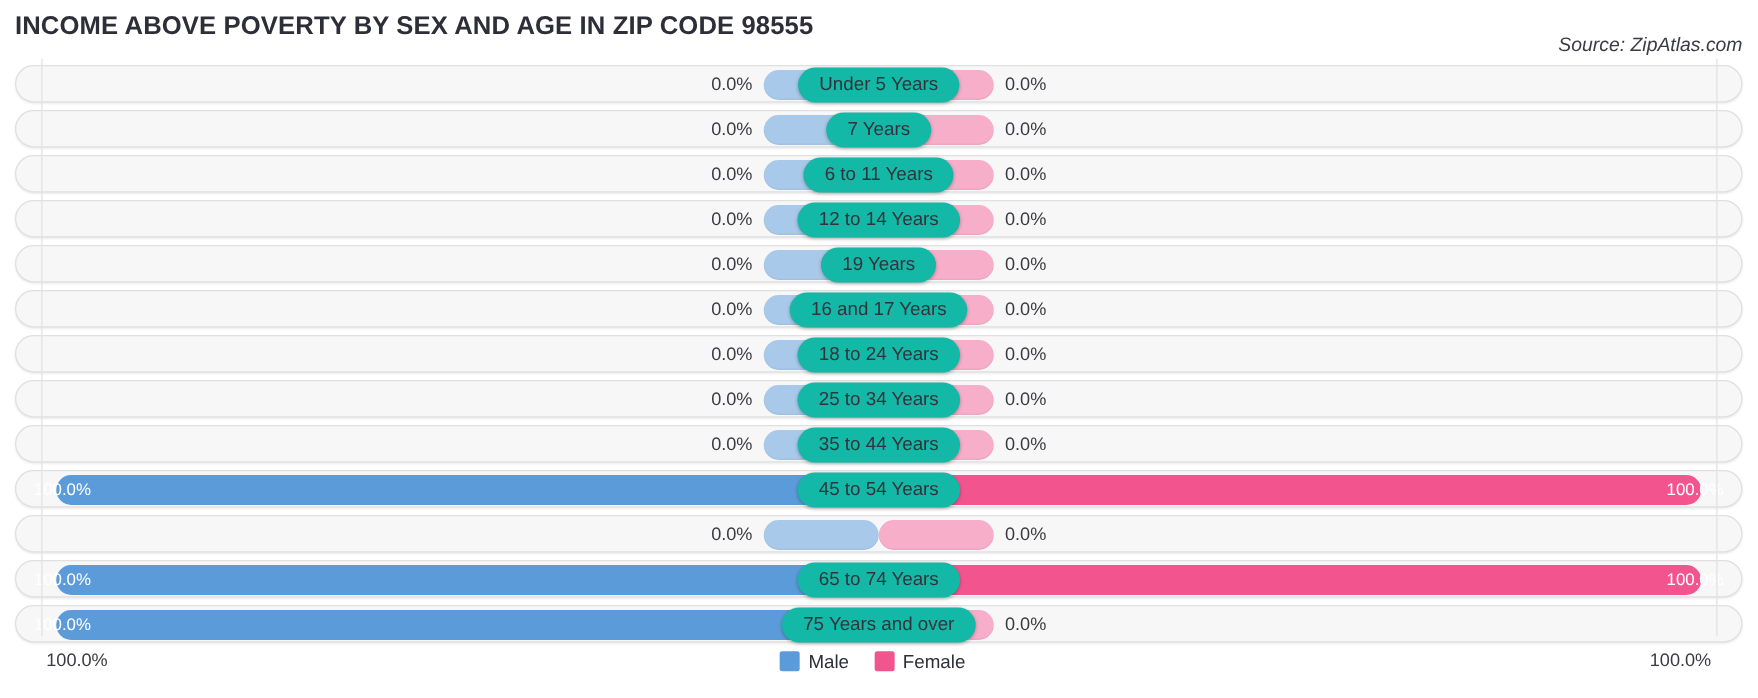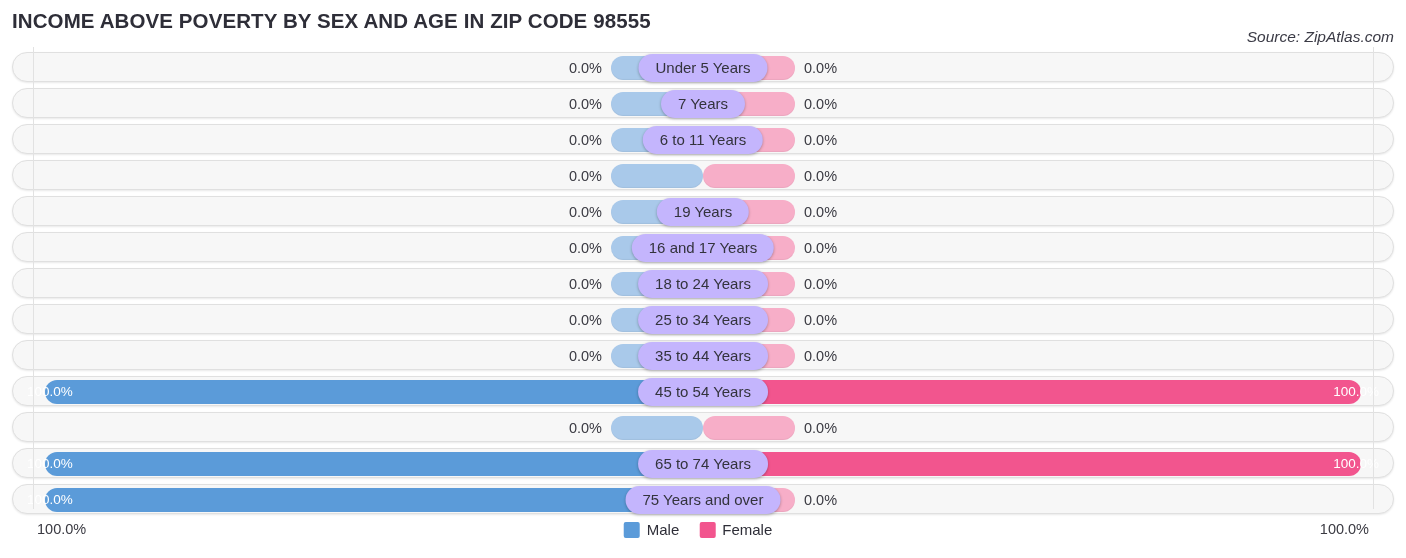--- a/index.html
+++ b/index.html
@@ -132,21 +132,21 @@
 
   
   .cat-pill {
     position: absolute;
     left: 50%;
     top: 1px;
     transform: translateX(-50%);
     height: 28px;
     line-height: 28px;
     padding: 0 17px;
-    background: #c4b5fd;
+    background: #14b8a6;
     border-radius: 14px;
     font-size: 15px;
     color: #33333c;
     white-space: nowrap;
     box-shadow: 0 1px 3px rgba(0,0,0,0.30);
     z-index: 5;
   }
 
   
   .footer {
@@ -171,21 +171,21 @@
     left: 50%;
     top: 3px;
     transform: translateX(-50%);
     display: flex;
     align-items: center;
     gap: 10px;
     white-space: nowrap;
   }
   .legend-item {
     display: flex;
-    align-items: flex-end;
+    align-items: flex-start;
     gap: 7px;
     margin-right: 10px;
   }
   .legend-swatch {
     width: 16px;
     height: 16px;
     border-radius: 2px;
     display: inline-block;
   }
   .legend-swatch.male   { background: #5b9bd9; }
@@ -234,20 +234,21 @@
           <div class="val female-val" style="left: 791px;">0.0%</div>
           <div class="cat-pill">6 to 11 Years</div>
         </div>
       </div>
       <div class="row" style="top: 113px;">
         <div class="track">
           <div class="bar male zero" style="width: 92px;"></div>
           <div class="val male-val" style="right: 791px;">0.0%</div>
           <div class="bar female zero" style="width: 92px;"></div>
           <div class="val female-val" style="left: 791px;">0.0%</div>
+          <div class="cat-pill">12 to 14 Years</div>
         </div>
       </div>
       <div class="row" style="top: 149px;">
         <div class="track">
           <div class="bar male zero" style="width: 92px;"></div>
           <div class="val male-val" style="right: 791px;">0.0%</div>
           <div class="bar female zero" style="width: 92px;"></div>
           <div class="val female-val" style="left: 791px;">0.0%</div>
           <div class="cat-pill">19 Years</div>
         </div>

